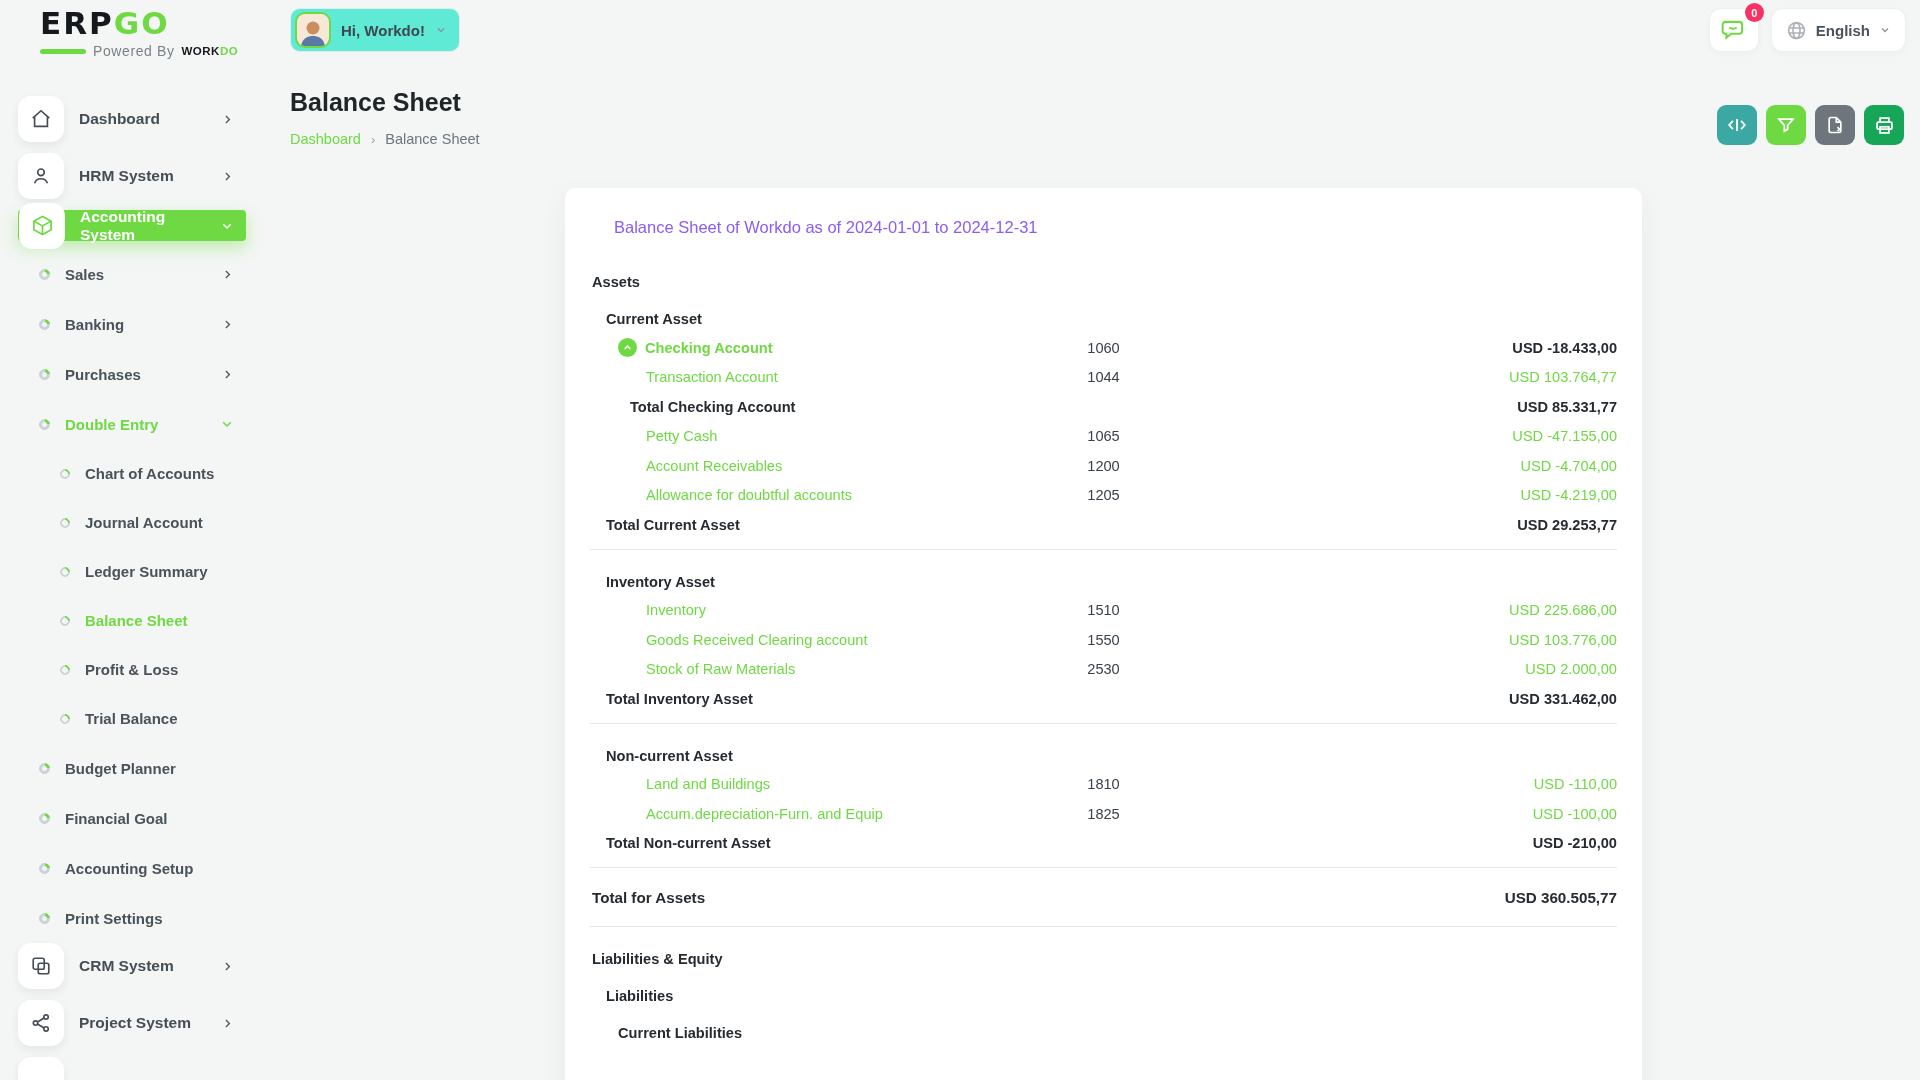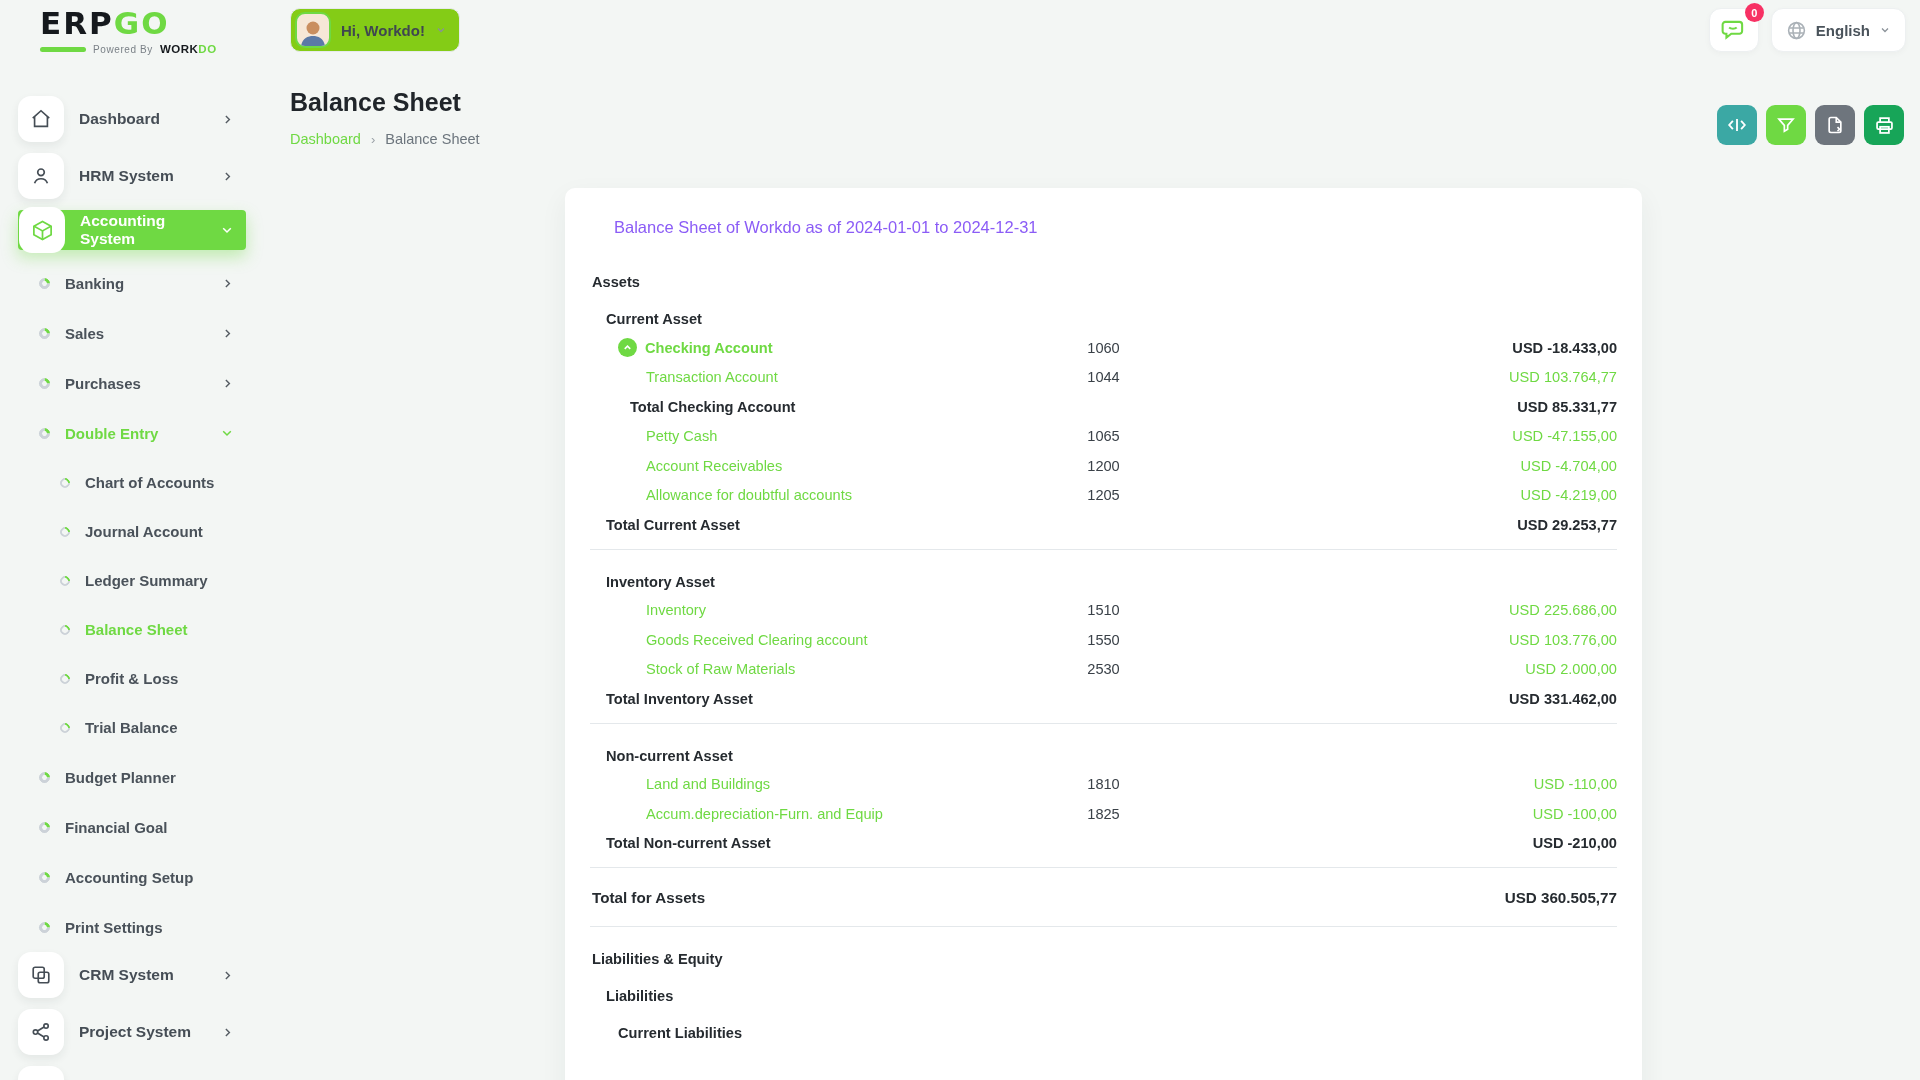--- a/index.html
+++ b/index.html
@@ -12,26 +12,26 @@
   }
   svg { display:block; }
 
   
   .logo { position:absolute; left:40px; top:8px; }
   .logo-main { font-size:31px; font-weight:800; letter-spacing:2px; line-height:1; font-family:"DejaVu Sans","Liberation Sans",sans-serif; }
   .logo-main .erp { color:#15191d; }
   .logo-main .go  { color:#6fd943; }
   .logo-sub { margin-top:4px; display:flex; align-items:center; gap:7px; }
   .logo-bar { width:46px; height:5px; border-radius:3px; background:#6fd943; }
-  .powered { font-size:10px; color:#7a8187; letter-spacing:.6px; }
+  .powered { font-size:14px; color:#7a8187; letter-spacing:.6px; }
   .workdo { font-size:11.5px; font-weight:800; letter-spacing:.5px; }
   .workdo .work { color:#15191d; } .workdo .do { color:#6fd943; }
 
   .user-chip { position:absolute; left:290px; top:8px; height:44px;
-    background:#84cc16; border:1px solid #e6eaec; border-radius:10px;
+    background:#5eead4; border:1px solid #e6eaec; border-radius:10px;
     display:flex; align-items:center; gap:10px; padding:0 12px 0 4px; cursor:pointer; }
   .avatar { width:36px; height:36px; border-radius:10px; border:2px solid #6fd943;
     background:#f6e7d7; overflow:hidden; display:flex; align-items:flex-end; justify-content:center; }
   .user-chip .uname { font-size:15px; font-weight:600; color:#3f4750; }
   .chev { color:#8a9198; }
 
   .top-right { position:absolute; right:14px; top:8px; display:flex; gap:12px; }
   .chip { background:#fff; border:1px solid #edf0f1; border-radius:12px; height:44px;
     display:flex; align-items:center; justify-content:center; cursor:pointer;
     box-shadow:0 2px 6px rgba(30,45,40,.03); }
@@ -43,21 +43,21 @@
   .chip.lang .lang-label { font-size:15px; font-weight:600; color:#4a535b; }
 
   
   aside { position:absolute; left:0; top:96px; width:262px; }
   .m-row { display:flex; align-items:center; height:46px; margin:0 16px 11px 18px; cursor:pointer; }
   .m-ico { width:46px; height:46px; border-radius:13px; background:#fff;
     box-shadow:0 4px 10px rgba(30,45,40,.07); display:flex; align-items:center; justify-content:center;
     color:#454d55; flex:0 0 46px; }
   .m-label { flex:1; margin-left:15px; font-size:15.5px; font-weight:600; color:#454d55; }
   .m-chev { color:#555c63; margin-right:12px; }
-  .m-row.active { background:#6fd943; border-radius:4px; height:40px;
+  .m-row.active { background:#6fd943; border-radius:4px; height:31px;
     box-shadow:0 7px 16px rgba(111,217,67,.38); margin-bottom:8px; }
   .m-row.active .m-ico { margin:0 0 0 1px; color:#6fd943; box-shadow:none; }
   .m-row.active .m-label { color:#fff; font-weight:700; }
   .m-row.active .m-chev { color:#fff; }
 
   .s-row { display:flex; align-items:center; height:50px; cursor:pointer; }
   .s-row .bullet { width:11px; height:11px; border:3px solid #ccd2d8; border-top-color:#6fd943;
     border-radius:50%; transform:rotate(45deg); margin-left:39px; flex:0 0 11px; }
   .s-row .s-label { flex:1; margin-left:15px; font-size:15px; font-weight:600; color:#4a525a; }
   .s-row .m-chev { margin-right:28px; }
@@ -206,30 +206,30 @@
       </span>
       <span class="m-label">Accounting System</span>
       <span class="m-chev">
         <svg width="14" height="14" viewBox="0 0 24 24" fill="none" stroke="currentColor" stroke-width="2.6">
           <path d="M5.5 9l6.5 6.5L18.5 9"></path>
         </svg>
       </span>
     </div>
     <div class="s-row">
       <span class="bullet"></span>
+      <span class="s-label">Sales</span>
+      <span class="m-chev">
+        <svg width="13" height="13" viewBox="0 0 24 24" fill="none" stroke="currentColor" stroke-width="2.6">
+          <path d="M9 5.5l6.5 6.5L9 18.5"></path>
+        </svg>
+      </span>
+    </div>
+    <div class="s-row">
+      <span class="bullet"></span>
       <span class="s-label">Banking</span>
-      <span class="m-chev">
-        <svg width="13" height="13" viewBox="0 0 24 24" fill="none" stroke="currentColor" stroke-width="2.6">
-          <path d="M9 5.5l6.5 6.5L9 18.5"></path>
-        </svg>
-      </span>
-    </div>
-    <div class="s-row">
-      <span class="bullet"></span>
-      <span class="s-label">Sales</span>
       <span class="m-chev">
         <svg width="13" height="13" viewBox="0 0 24 24" fill="none" stroke="currentColor" stroke-width="2.6">
           <path d="M9 5.5l6.5 6.5L9 18.5"></path>
         </svg>
       </span>
     </div>
     <div class="s-row">
       <span class="bullet"></span>
       <span class="s-label">Purchases</span>
       <span class="m-chev">

